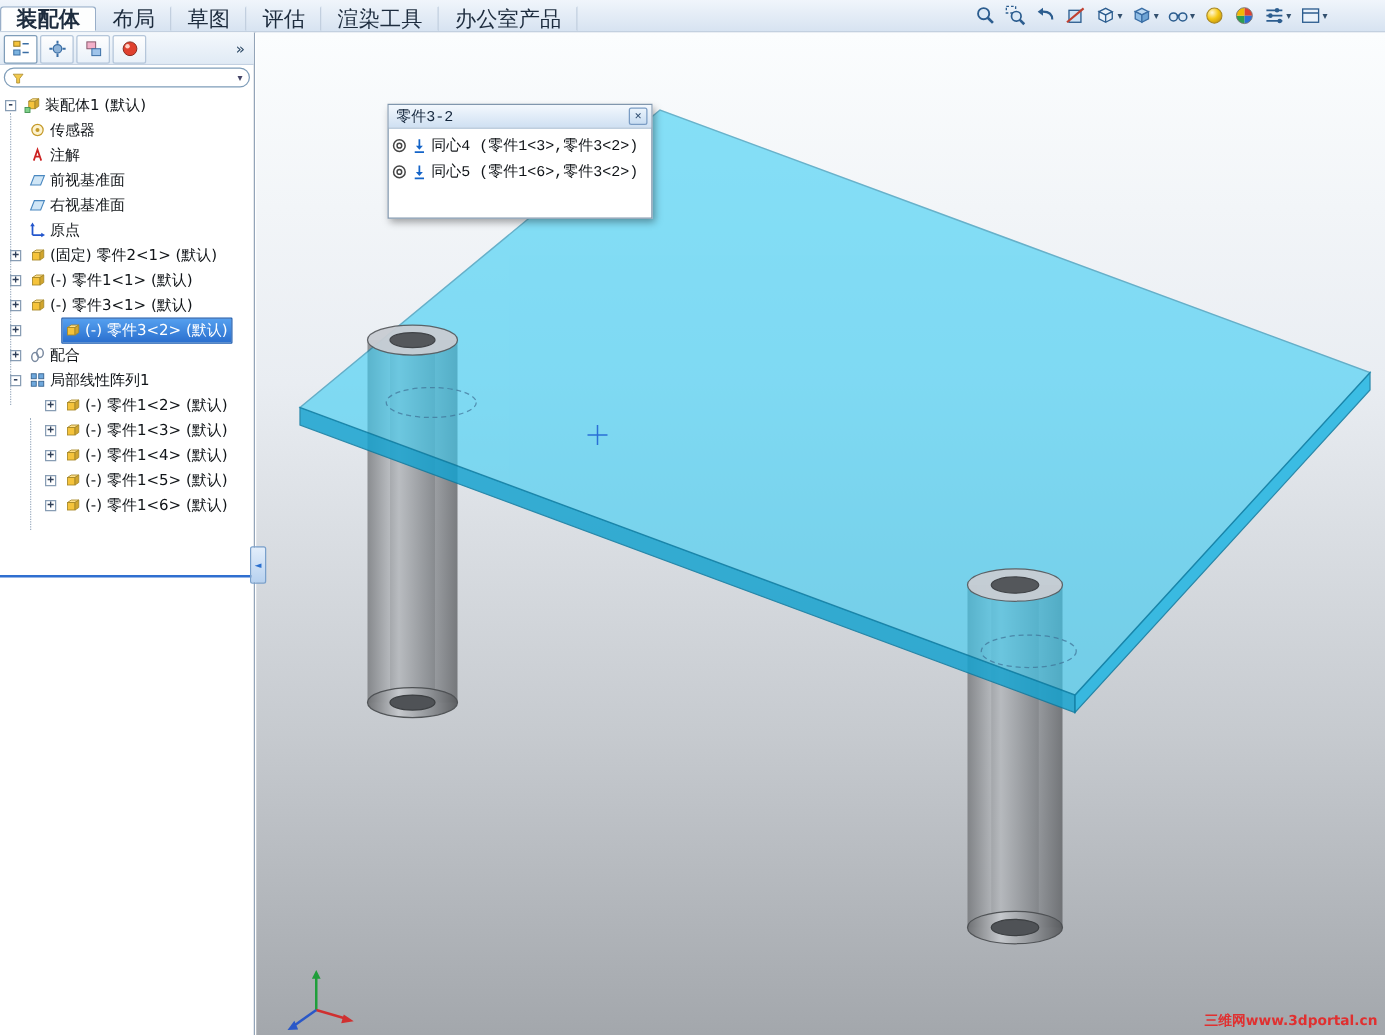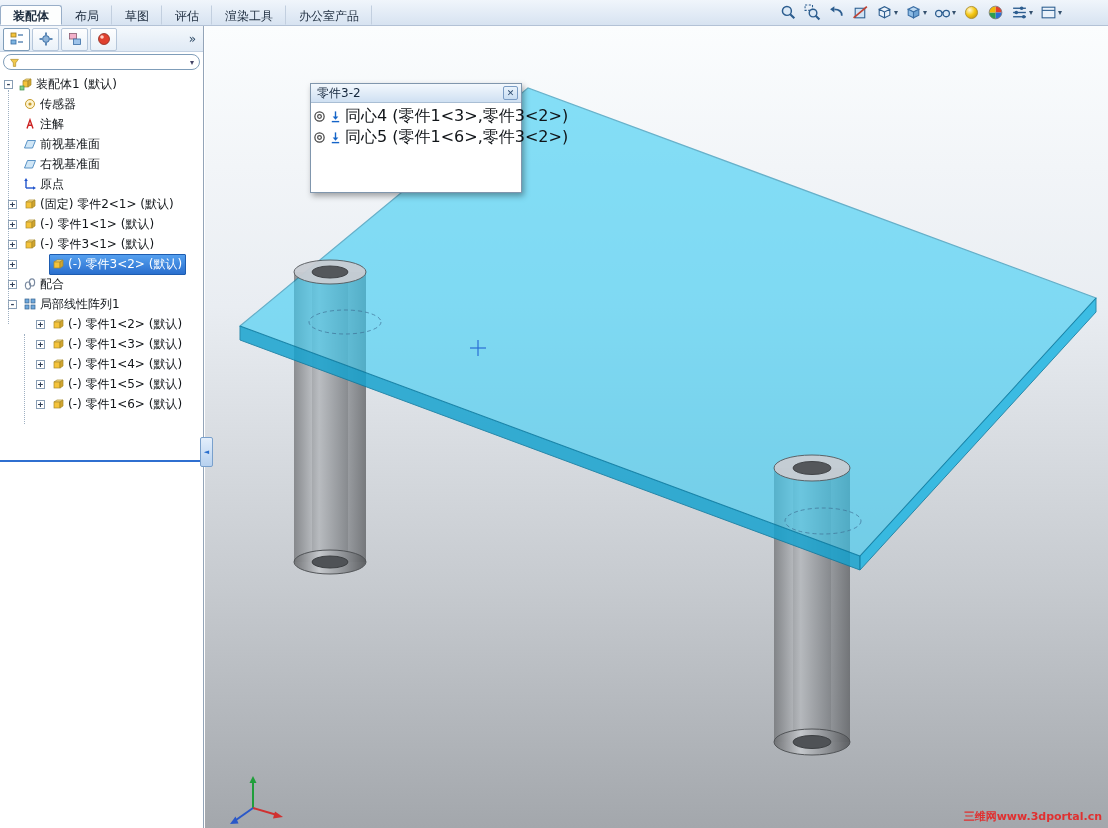--- a/index.html
+++ b/index.html
@@ -4,21 +4,21 @@
 <style>
   html,body{margin:0;padding:0;background:#fff;}
   .app{position:relative;width:1108px;height:828px;overflow:hidden;
        font-family:"DejaVu Sans",sans-serif;background:#fff;user-select:none;}
 
   
   .topstrip{position:absolute;left:0;top:0;width:1108px;height:26px;
             background:linear-gradient(#f0f5fb,#d7e3f1);
             border-bottom:1px solid #b3c2d6;display:flex;align-items:flex-end;box-sizing:border-box;}
   .tabs{display:flex;align-items:flex-end;height:100%;}
-  .tab{font-size:12px;color:#1d2c3e;padding:3px 12px 2px 12px;height:20px;box-sizing:border-box;
+  .tab{font-size:17px;color:#1d2c3e;padding:3px 12px 2px 12px;height:20px;box-sizing:border-box;
        border:1px solid transparent;border-right:1px solid #c2cfdf;line-height:14px;white-space:nowrap;}
   .tab.active{background:#fdfefe;border:1px solid #98aec8;border-bottom:1px solid #fdfefe;
               border-radius:3px 3px 0 0;font-weight:bold;}
   .hud{margin-left:auto;margin-right:44px;display:flex;align-items:center;gap:3px;height:100%;}
   .hbtn{display:flex;align-items:center;padding:1px 2px;border-radius:2px;}
   .hbtn svg{width:17px;height:17px;display:block;}
   .caret{font-size:8px;color:#33506e;margin-left:1px;line-height:8px;}
 
   
   .leftpanel{position:absolute;left:0;top:26px;width:204px;bottom:0;background:#fff;
@@ -55,29 +55,29 @@
         display:flex;align-items:center;justify-content:center;font-size:7px;color:#2a6fce;box-sizing:border-box;}
 
   
   .viewport{position:absolute;left:205px;top:26px;width:903px;height:802px;
             background:linear-gradient(180deg,#fbfdfe 0%,#e9edf2 35%,#c6cacf 70%,#a3a7ac 100%);overflow:hidden;}
   .model{position:absolute;left:0;top:0;}
   .watermark{position:absolute;right:6px;bottom:4px;color:#e03030;font-weight:bold;font-size:11px;
              font-family:"DejaVu Sans",sans-serif;}
 
   
-  .popup{position:absolute;left:310px;top:83px;width:212px;height:110px;background:#fff;
-         border:1px solid #8096ad;box-shadow:2px 3px 6px rgba(0,0,0,.35);box-sizing:border-box;z-index:20;}
+  .popup{position:absolute;left:310px;top:83px;width:212px;height:92px;background:#fff;
+         border:1px solid #8096ad;box-shadow:2px 3px 6px rgba(0,0,0,.35);box-sizing:border-box;z-index:20;font-family:Liberation Mono, monospace;}
   .popup-title{height:19px;background:linear-gradient(#f3f8fd,#cfe0f2);border-bottom:1px solid #a9bed4;
                display:flex;align-items:center;padding:0 3px 0 6px;font-size:12px;color:#13253b;box-sizing:border-box;}
   .popup-close{margin-left:auto;width:15px;height:14px;border:1px solid #7a9cc4;
                background:linear-gradient(#eaf3fc,#c8ddf2);border-radius:2px;font-size:9px;line-height:12px;
                text-align:center;color:#2e4d70;box-sizing:border-box;}
   .popup-body{padding:3px 2px;}
-  .pitem{display:flex;align-items:center;gap:3px;height:21px;font-size:16px;color:#101418;white-space:nowrap;}
+  .pitem{display:flex;align-items:center;gap:3px;height:21px;font-size:12px;color:#101418;white-space:nowrap;}
   .pitem svg{width:13px;height:13px;display:block;flex:0 0 13px;}
 </style>
 </head>
 <body>
 
 <svg width="0" height="0" style="position:absolute">
   <defs>
     <radialGradient id="gY" cx="35%" cy="30%" r="75%">
       <stop offset="0" stop-color="#fff7d6"></stop>
         <stop offset="0.55" stop-color="#f6c915"></stop>

